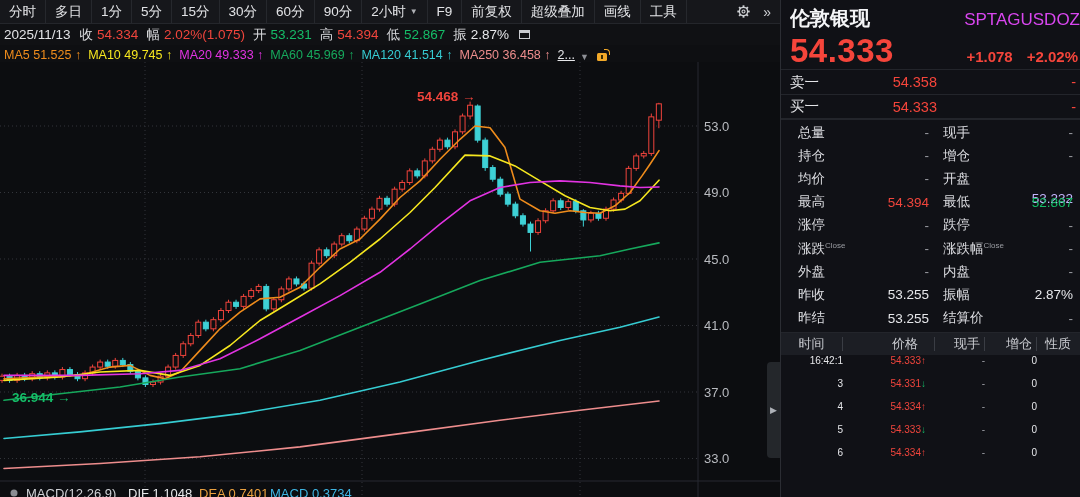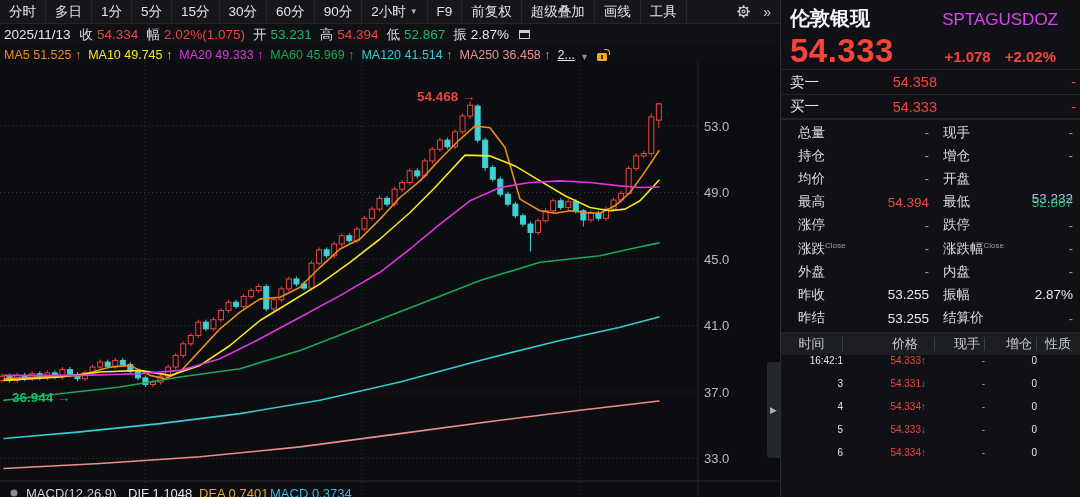--- a/index.html
+++ b/index.html
@@ -34,21 +34,21 @@
   .lock-body { position:absolute; left:0; bottom:1px; width:10px; height:8px; background:#f2a929; border-radius:1.5px; }
   .lock-key { position:absolute; left:4px; bottom:3px; width:2px; height:4px; background:#3a2c00; }
   .lock-shackle { position:absolute; right:0; top:0; width:6px; height:6px; border:1.5px solid #f2a929; border-bottom:none; border-left:none; border-radius:0 4px 0 0; }
 
   
   .chart-wrap { position:relative; flex:1; background:#0c0d10; }
   .chart-wrap svg { display:block; }
   .collapse-handle { position:absolute; right:0; top:300px; width:13px; height:96px; background:rgba(125,130,140,.22); border-radius:4px 0 0 4px; display:flex; align-items:center; justify-content:center; color:#aeb2b8; font-size:9px; cursor:pointer; }
 
   
-  .qp-head { padding:5px 22px 0 9px; }
+  .qp-head { padding:5px 0 0 9px; }
   .qp-row1 { display:flex; align-items:baseline; overflow:hidden; }
   .qp-name { font-size:20px; font-weight:bold; color:#f4f5f7; flex:none; }
   .qp-symbol { font-size:17px; color:#d946ef; flex:1; text-align:right; white-space:nowrap; overflow:hidden; margin-left:8px; }
   .qp-row2 { display:flex; align-items:baseline; margin-top:1px; }
   .qp-price { font-size:33px; font-weight:bold; color:#f5453b; letter-spacing:.5px; line-height:36px; }
   .qp-changes { margin-left:auto; display:flex; align-items:baseline; gap:14px; font-size:15px; font-weight:bold; color:#f5453b; padding-right:2px; }
   .qp-row3 { display:flex; align-items:center; margin-top:2px; padding-bottom:5px; }
   .qp-meta { font-size:13px; color:#9b9da3; letter-spacing:.5px; display:flex; gap:9px; }
   .qp-icons { margin-left:auto; display:flex; gap:5px; padding-right:3px; }
   .icon-btn { width:20px; height:18px; background:#2c3a45; border-radius:3px; display:flex; align-items:center; justify-content:center; cursor:pointer; }

